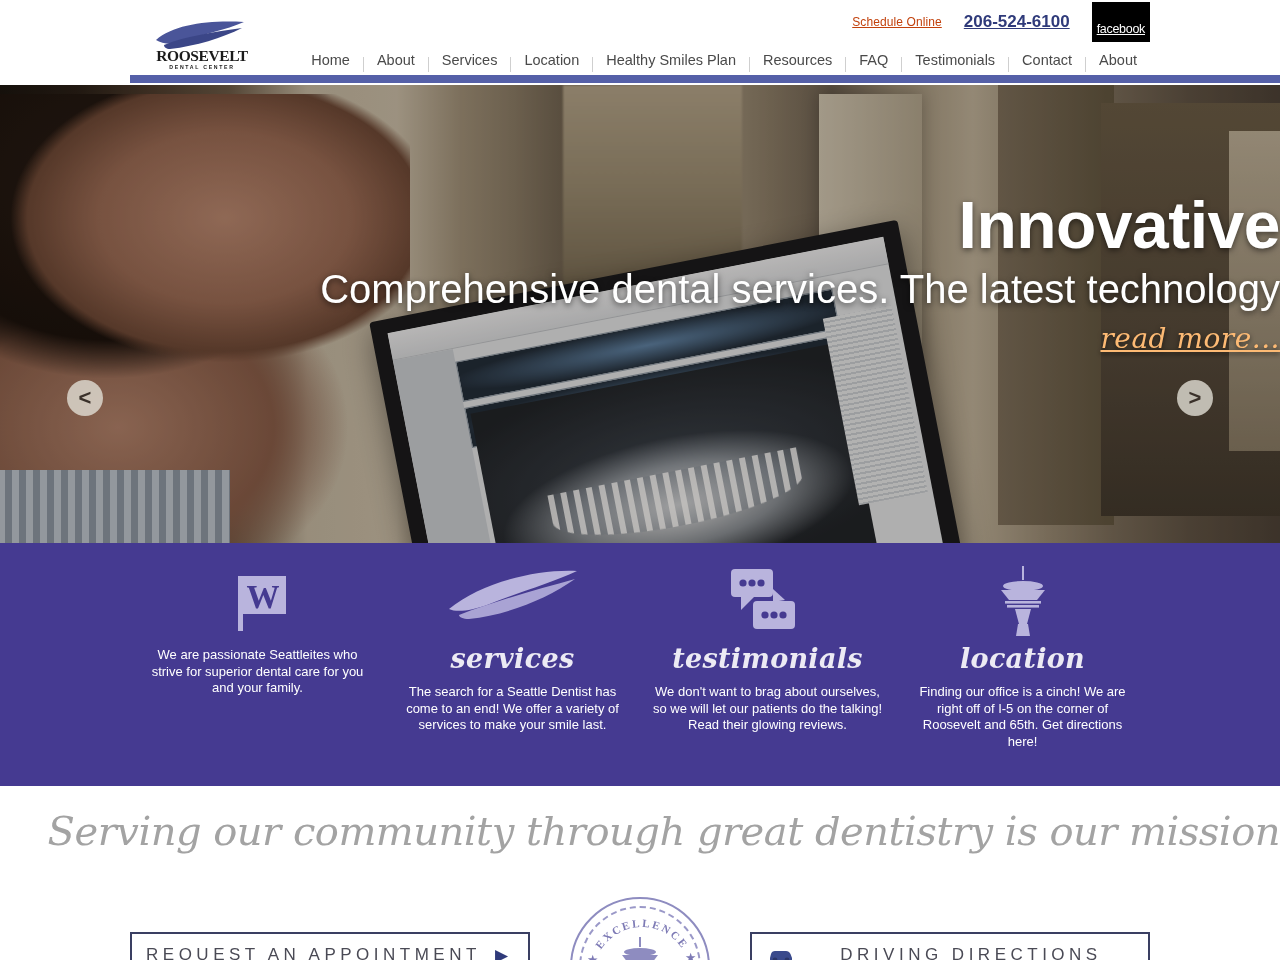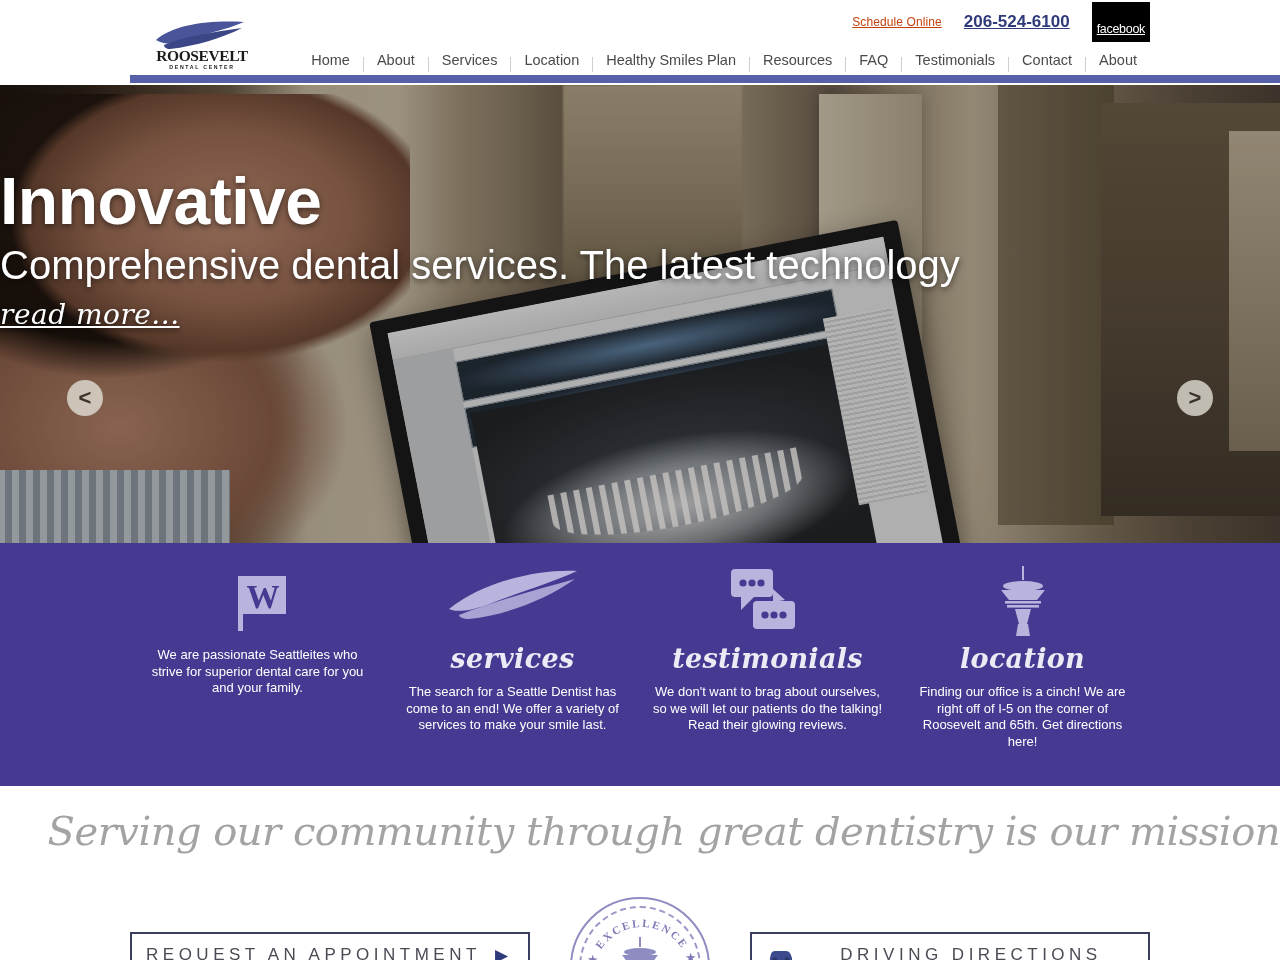--- a/index.html
+++ b/index.html
@@ -189,22 +189,22 @@
   }
   .hero-tint {
     position: absolute; inset: 0;
     background: rgba(25,18,12,.28);
   }
 
   .hero-copy {
     position: absolute;
     left: 0; right: 0; top: 0; bottom: 0;
     display: flex; flex-direction: column;
-    align-items: flex-start; justify-content: flex-start;
-    padding-top: 83px;
+    align-items: flex-end; justify-content: flex-start;
+    padding-top: 107px;
   }
   .hero-title {
     font-size: 66px;
     font-weight: bold;
     color: #ffffff;
     line-height: 1;
     letter-spacing: -0.5px;
     text-shadow: 0 2px 6px rgba(0,0,0,.55);
   }
   .hero-sub {
@@ -213,21 +213,21 @@
     color: #ffffff;
     line-height: 1.05;
     white-space: nowrap;
     text-shadow: 0 2px 6px rgba(0,0,0,.6);
   }
   .hero-more {
     margin-top: 12px;
     font-family: "DejaVu Serif", serif;
     font-style: italic;
     font-size: 28px;
-    color: #ffffff;
+    color: #fdba74;
     text-shadow: 0 2px 5px rgba(0,0,0,.6);
     letter-spacing: .5px;
   }
 
   .slider-arrow {
     position: absolute;
     top: 295px;
     width: 36px; height: 36px;
     border-radius: 50%;
     background: rgba(225,222,212,.80);

